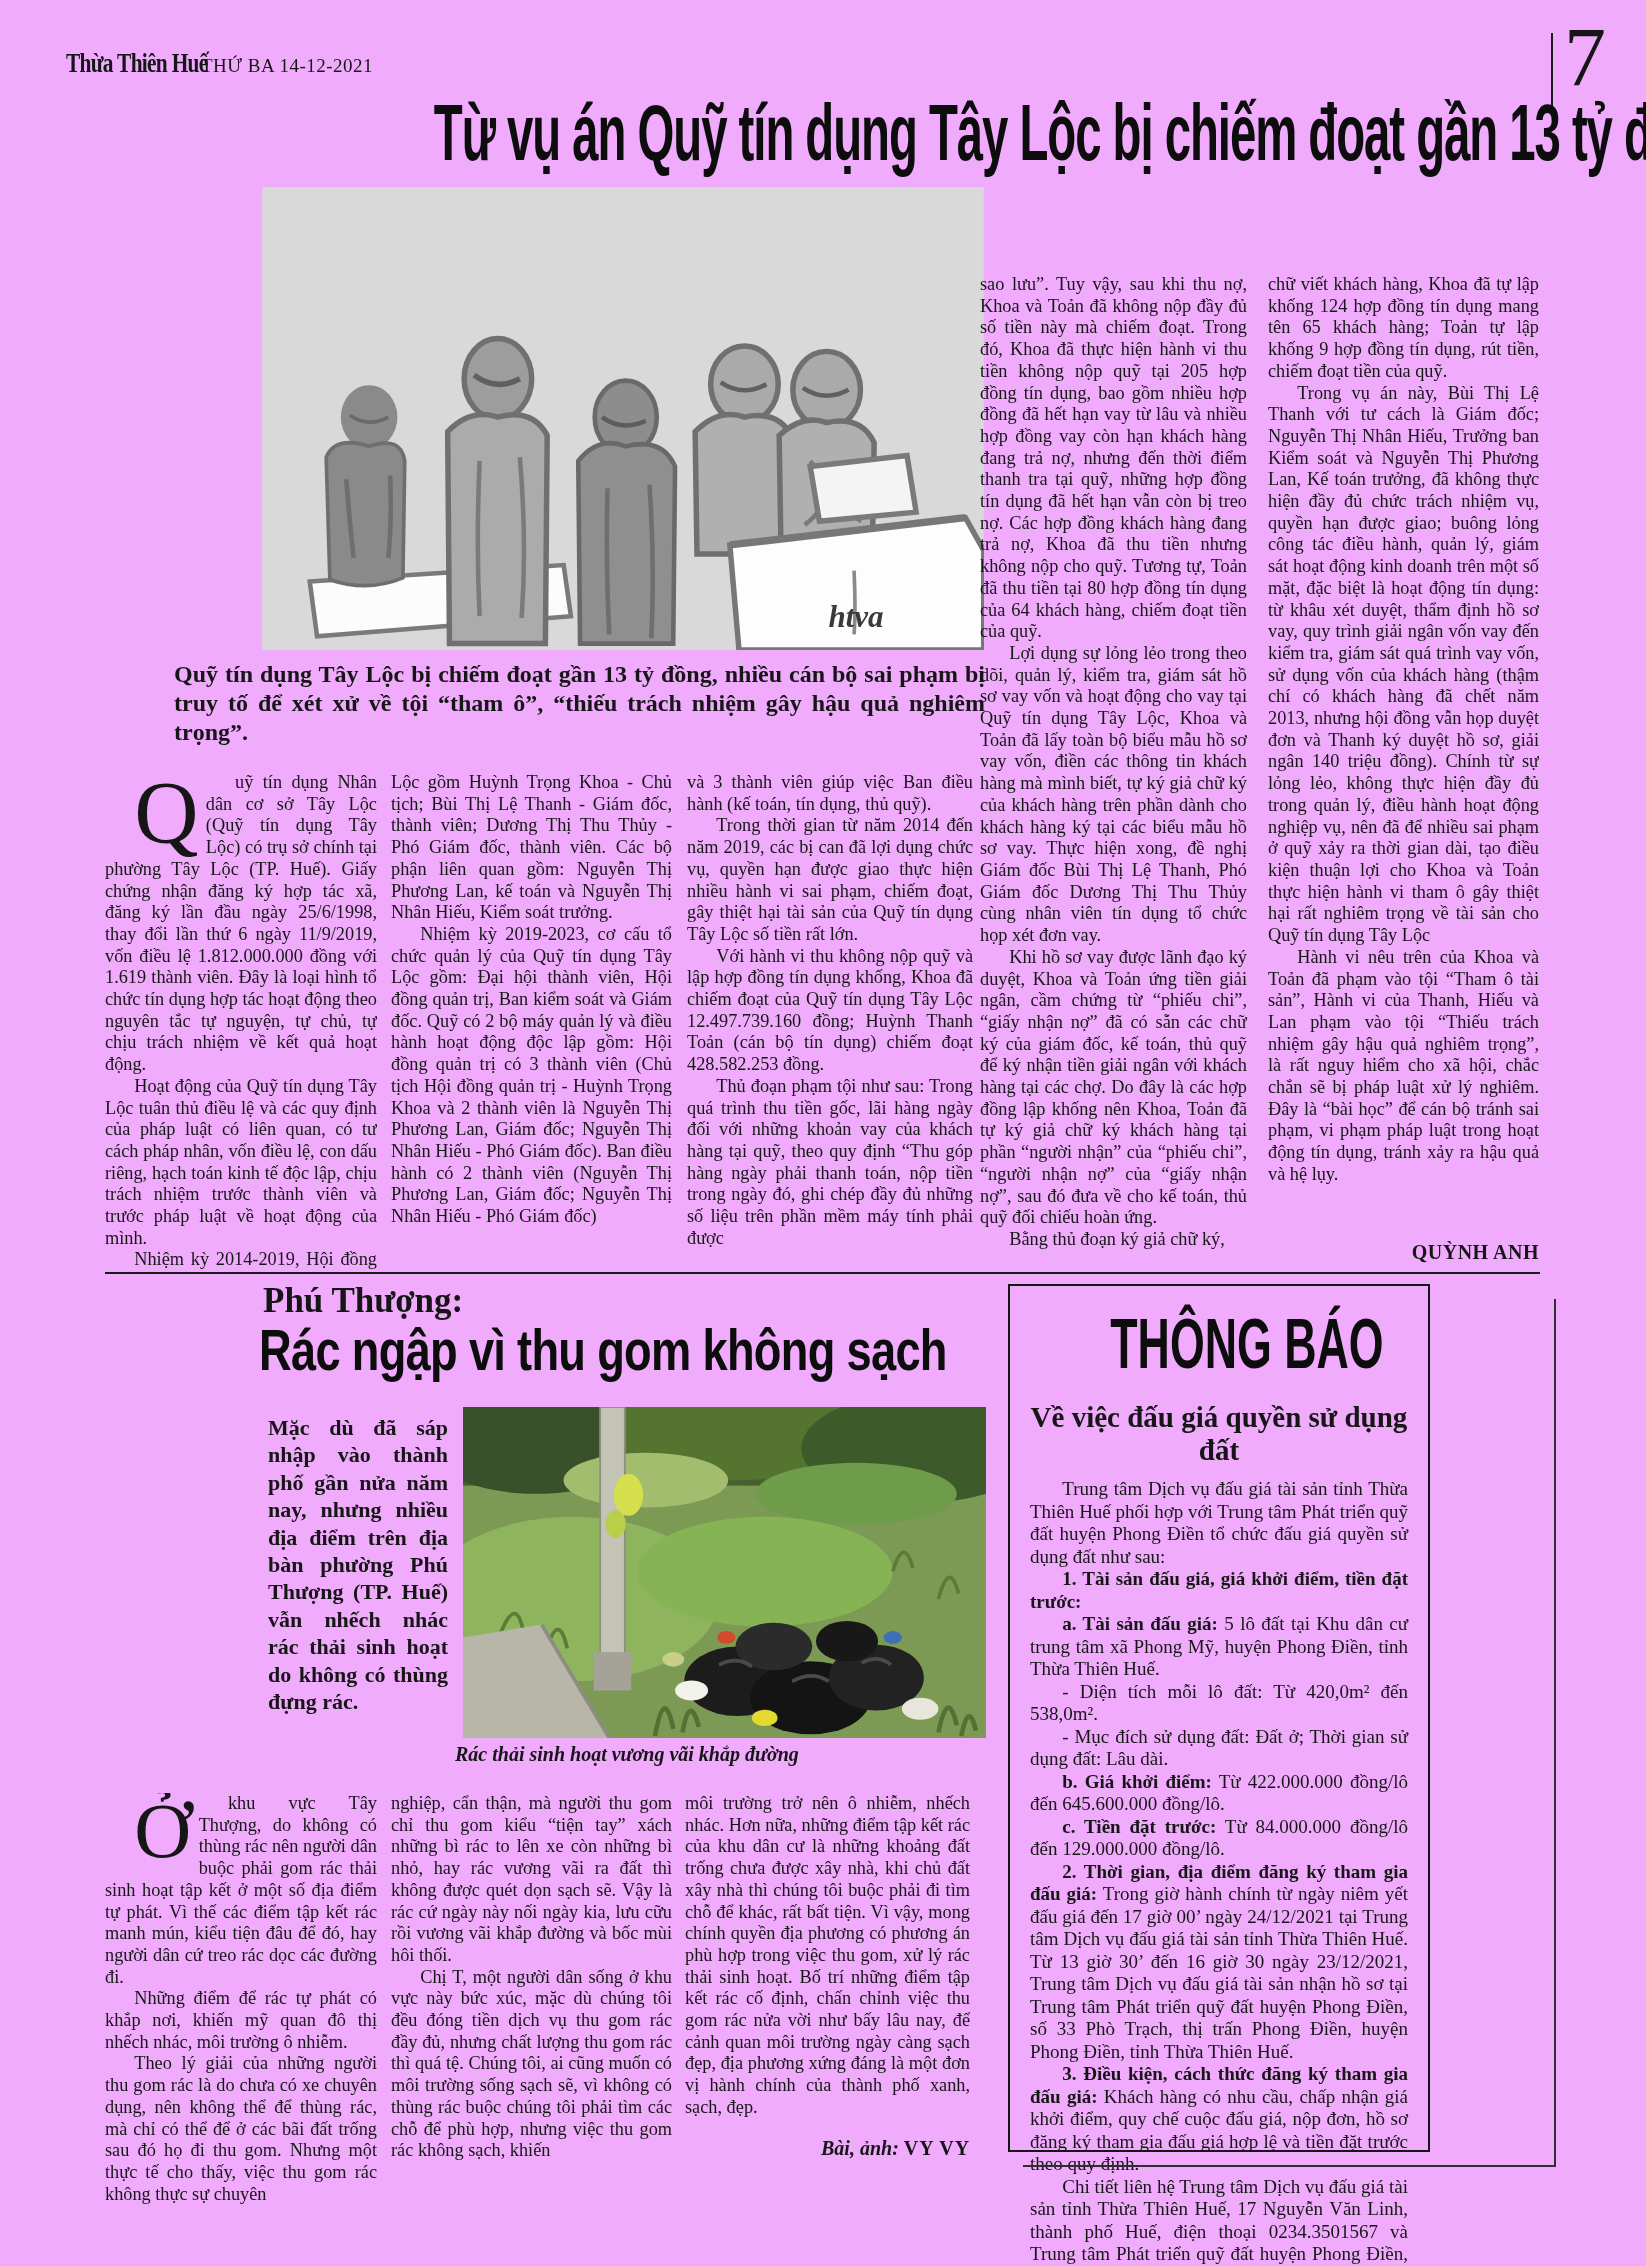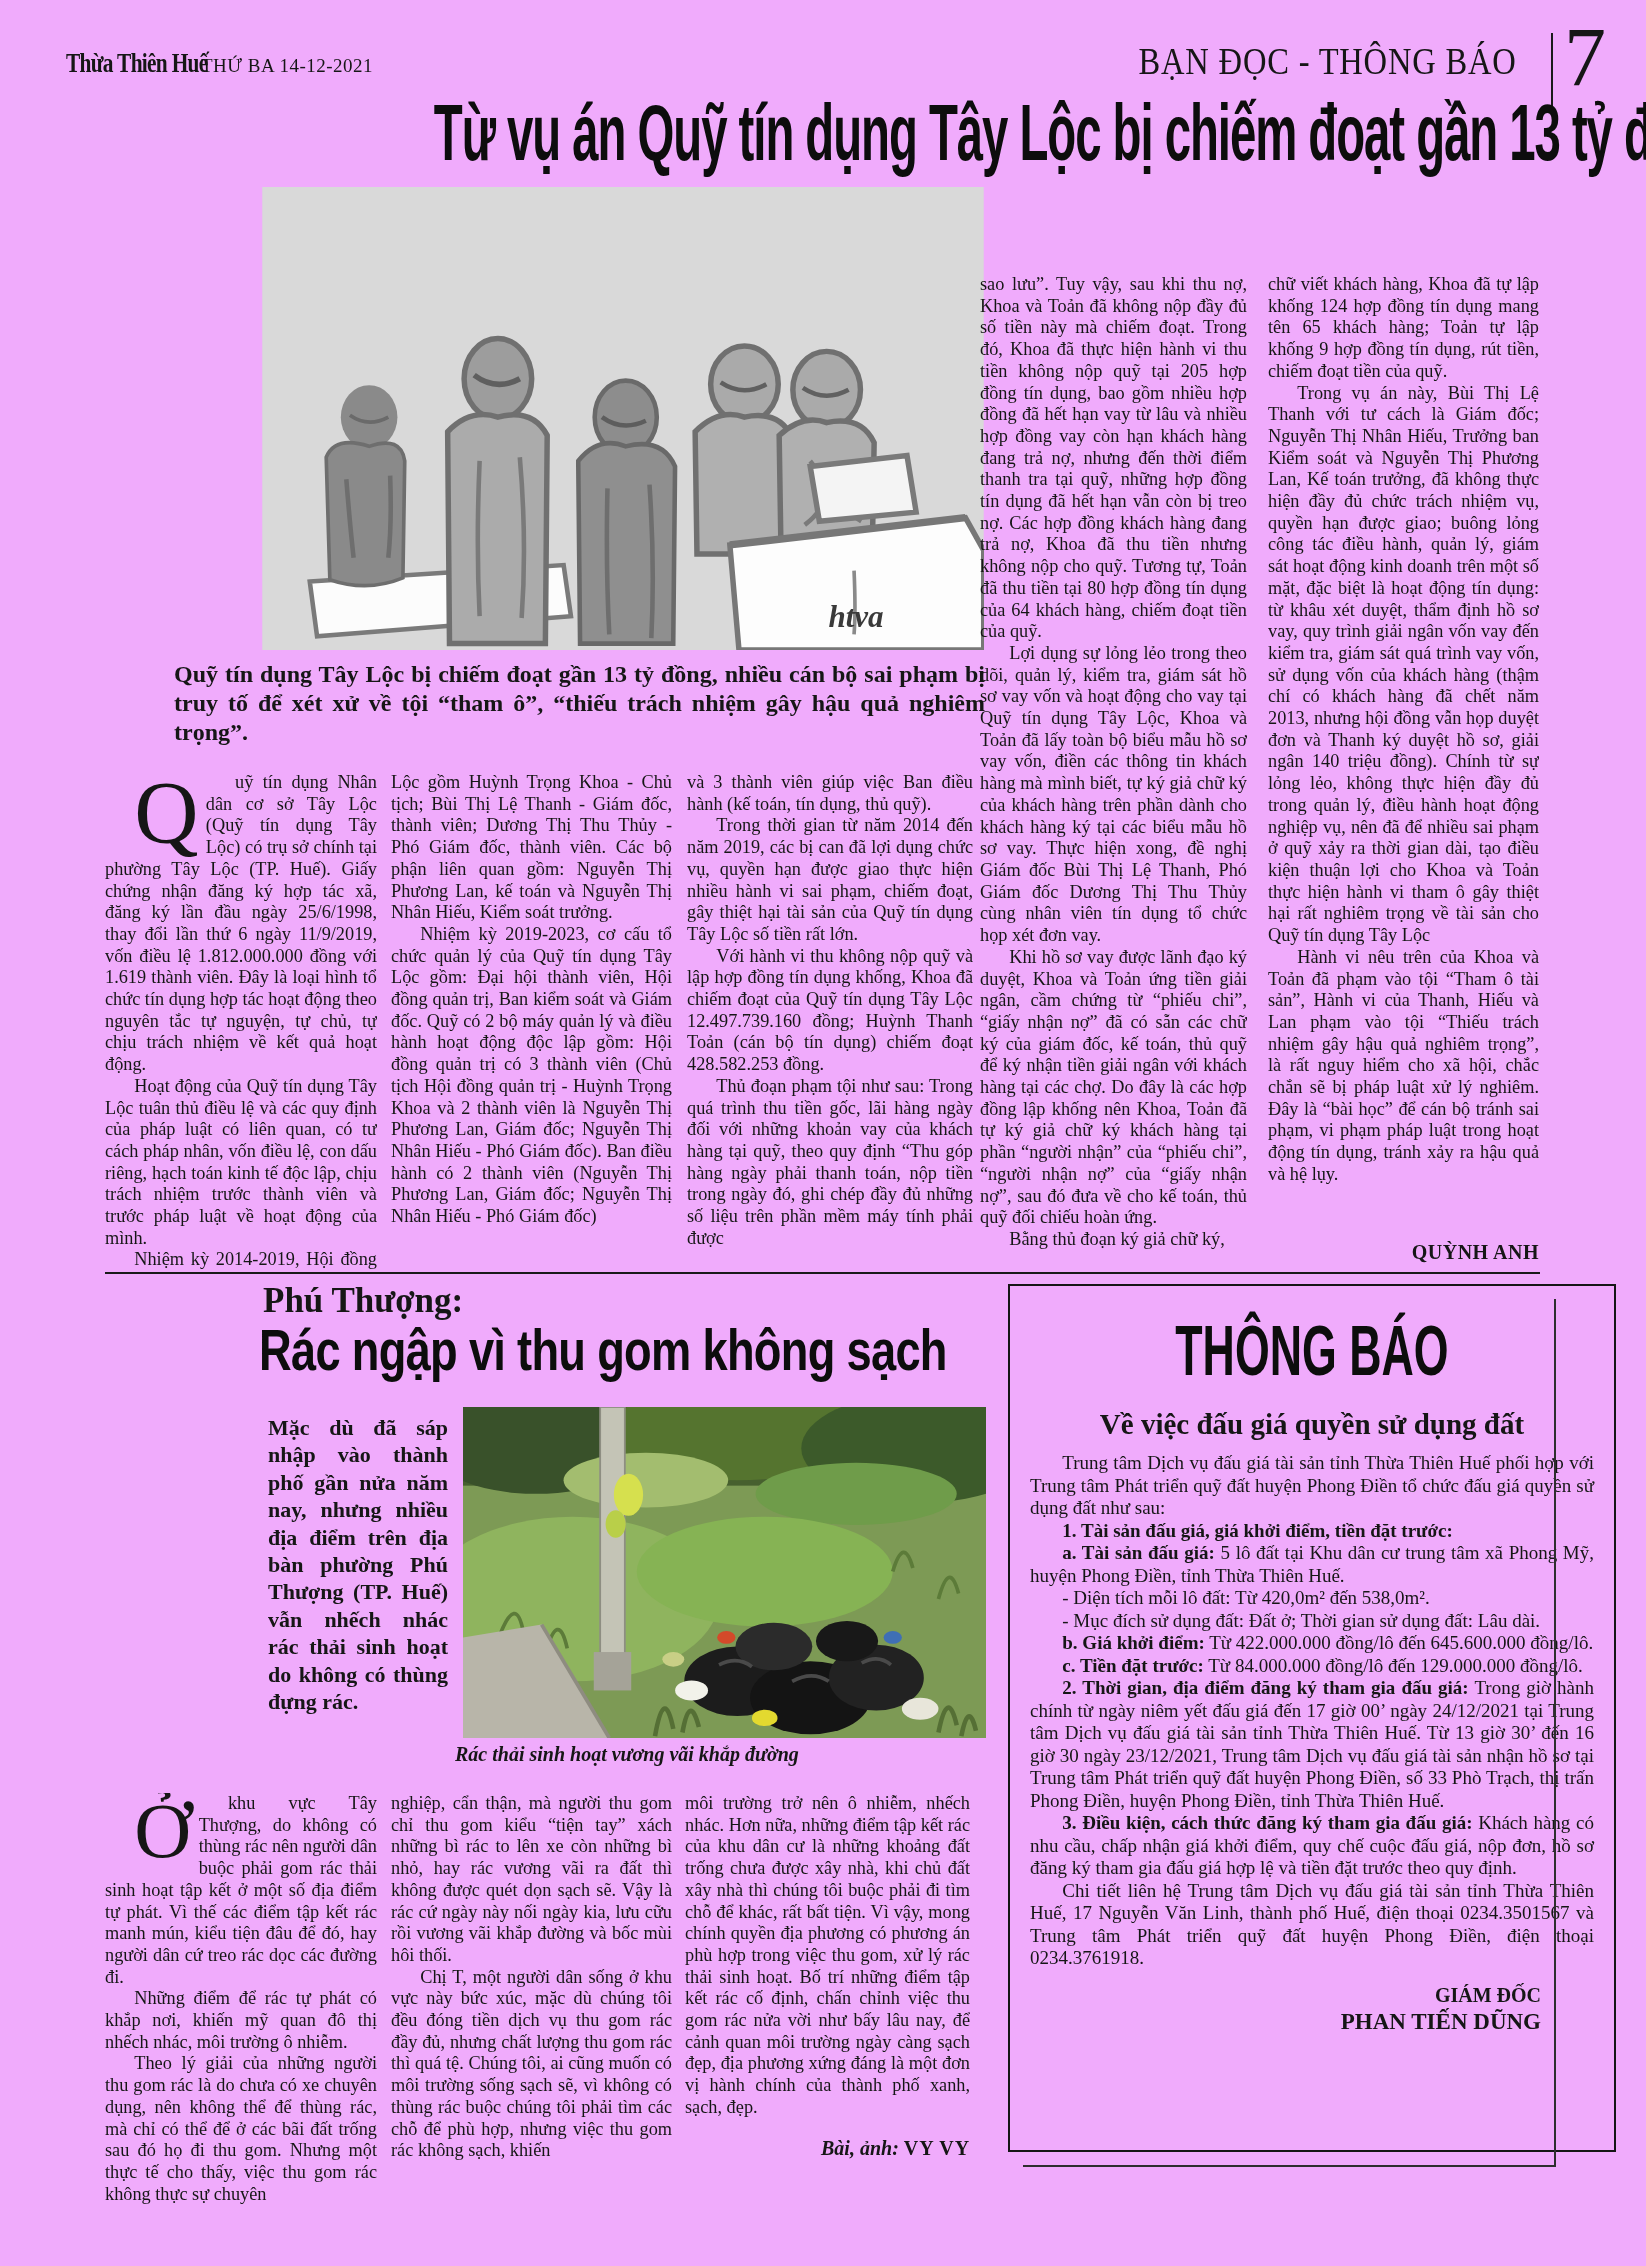--- a/index.html
+++ b/index.html
@@ -30,44 +30,41 @@
   .dropcap.small{font-size:79px;line-height:64px;}
   .caption1{font-size:24px;line-height:29px;font-weight:bold;text-align:justify;}
   .intro{font-size:22px;line-height:27.4px;font-weight:bold;text-align:justify;}
   .photocap{font-size:20px;font-weight:bold;font-style:italic;}
   .byline1{text-align:right;font-weight:bold;font-size:20px;margin-top:5.5px;letter-spacing:0.5px;}
   .byline2{text-align:right;font-size:20px;margin-top:3.7px;}
   .byline2 .lbl{font-style:italic;font-weight:bold;}
   .byline2 .nm{font-weight:bold;letter-spacing:0.9px;}
   .hr{background:#1a1a1a;height:1.8px;}
   
-  .notice{left:1008px;top:1284px;width:608px;height:868px;border:2.7px solid #151515;
-          box-sizing:border-box;padding:22px 20px 0 20px;}
+  .notice{left:1008px;top:1284px;width:422px;height:868px;border:2.7px solid #151515;
+          box-sizing:border-box;padding:15px 20px 0 20px;}
   .ntitlewrap{text-align:center;margin-top:7.3px;}
   .ntitlewrap .cond{font-size:71px;transform:scaleX(.63);transform-origin:center top;}
   .nsub{text-align:center;font-size:29px;font-weight:bold;margin-top:22px;}
   .nbody{margin-top:11px;font-size:19px;line-height:22.5px;text-align:justify;}
   .nbody p{margin:0;text-indent:1.7em;}
   .nsig{margin-top:14.6px;text-align:right;padding-right:53px;font-weight:bold;}
   .nsig .role{font-size:20px;}
   .nsig .name{font-size:23px;margin-top:1.8px;}
   .shadowline{background:#2e2e2e;position:absolute;}
 </style>
 </head>
 <body>
 
 <div id="page">
 
   <div class="abs" style="left:66px;top:48px;">
     <span class="logo">Thừa Thiên Huế</span>
   </div>
   <div class="abs date" style="left:201px;top:55px;">THỨ BA 14-12-2021</div>
-  <div class="abs" style="left:859px;top:40px;width:658px;text-align:right;">
-    <span class="section">BẠN ĐỌC - THÔNG BÁO</span>
-  </div>
   <div class="abs vrule" style="left:1551px;top:33px;height:75px;"></div>
   <div class="abs pagenum" style="left:1564px;top:16.4px;">7</div>
 
   <div class="abs h1wrap">
     <span class="cond">Từ vụ án Quỹ tín dụng Tây Lộc bị chiếm đoạt gần 13 tỷ đồng</span>
   </div>
 
   <div class="abs" style="left:262px;top:187px;width:722px;height:545px;">
     <svg width="722" height="463" viewBox="0 0 790 507">
       <rect x="0" y="0" width="790" height="507" fill="#d9d9d9"></rect>

